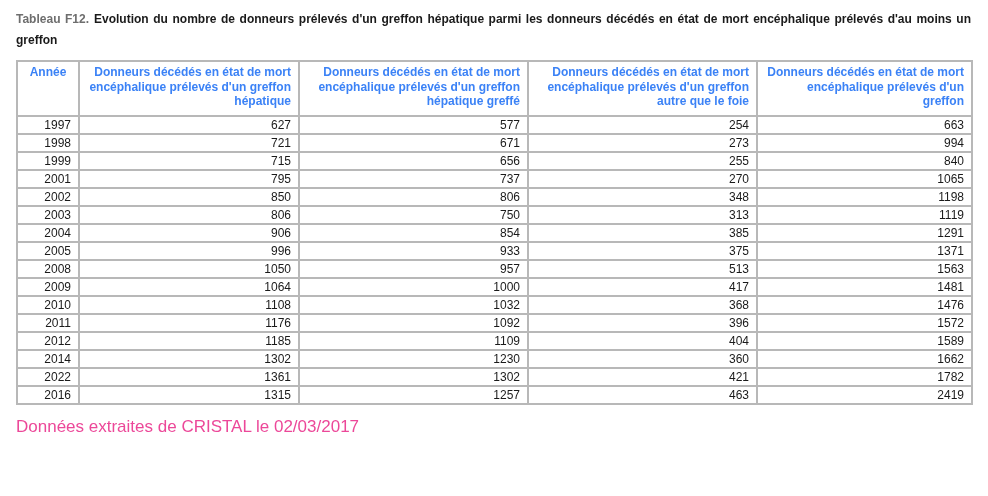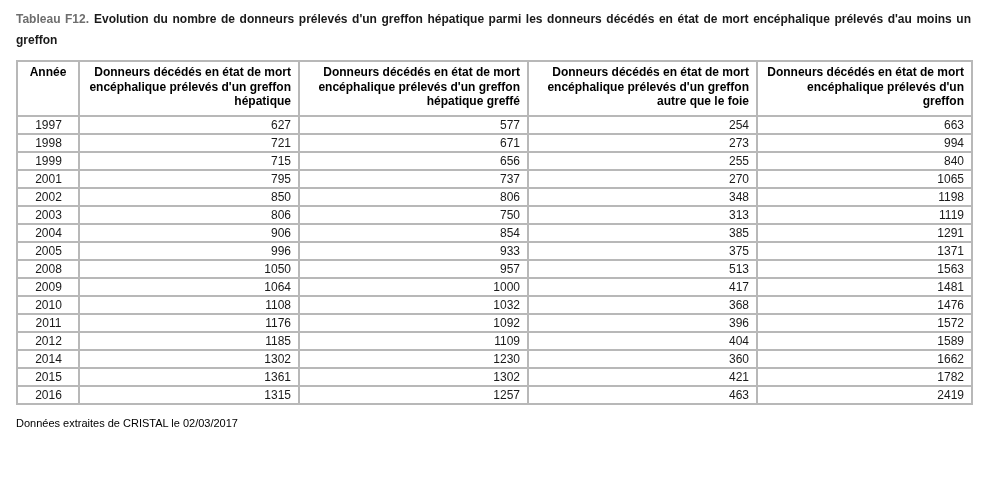--- a/index.html
+++ b/index.html
@@ -44,41 +44,41 @@
     background: #ffffff;
     overflow: hidden;
   }
   table.data-table th {
     font-weight: bold;
     vertical-align: top;
     text-align: right;
     padding: 3px 7px 3px 6px;
     line-height: 14.5px;
     height: 47px;
-    color: #000000;
+    color: #3b82f6;
   }
   table.data-table th.col-year {
     text-align: center;
     padding: 3px 4px;
   }
   table.data-table td {
     height: 14px;
     padding: 1px 7px 1px 6px;
     line-height: 14px;
     text-align: right;
     color: #1a1a1a;
   }
   table.data-table td.col-year {
-    text-align: center;
+    text-align: right;
     padding-left: 8px;
   }
   .source-note {
     margin-top: 12px;
-    font-size: 11px;
-    color: #000000;
+    font-size: 17px;
+    color: #ec4899;
   }
 </style>
 </head>
 <body>
 
 <div class="page">
 
   <div class="caption">
     <span class="caption-label">Tableau F12.</span><span>Evolution du nombre de donneurs prélevés d'un greffon hépatique parmi les donneurs décédés en état de mort encéphalique prélevés d'au moins un greffon</span>
   </div>
@@ -193,21 +193,21 @@
           <td class="col-num">1589</td>
         </tr>
         <tr>
           <td class="col-year">2014</td>
           <td class="col-num">1302</td>
           <td class="col-num">1230</td>
           <td class="col-num">360</td>
           <td class="col-num">1662</td>
         </tr>
         <tr>
-          <td class="col-year">2015</td>
+          <td class="col-year">2022</td>
           <td class="col-num">1361</td>
           <td class="col-num">1302</td>
           <td class="col-num">421</td>
           <td class="col-num">1782</td>
         </tr>
         <tr>
           <td class="col-year">2016</td>
           <td class="col-num">1315</td>
           <td class="col-num">1257</td>
           <td class="col-num">463</td>

